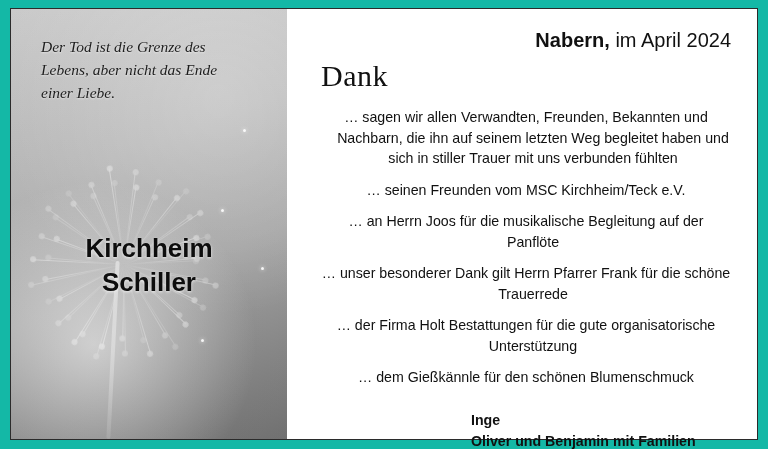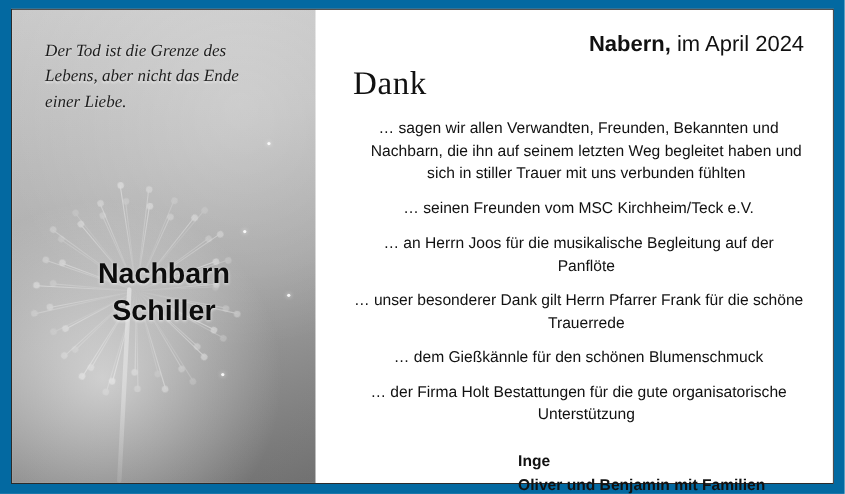--- a/index.html
+++ b/index.html
@@ -12,21 +12,21 @@
     height: 449px;
     font-family: "Liberation Sans", sans-serif;
     color: #111111;
     overflow: hidden;
   }
 
   .page {
     position: relative;
     width: 768px;
     height: 449px;
-    background: #0369a1;
+    background: #14b8a6;
     box-sizing: border-box;
   }
 
   
   .notice {
     position: absolute;
     left: 10px;
     top: 8px;
     width: 748px;
     height: 432px;
@@ -241,39 +241,39 @@
       <div class="photo-vignette"></div>
 
       <div class="floater" style="left:232px; top:120px;"></div>
       <div class="floater" style="left:210px; top:200px;"></div>
       <div class="floater" style="left:250px; top:258px;"></div>
       <div class="floater" style="left:190px; top:330px;"></div>
 
       <div class="quote">Der Tod ist die Grenze des Lebens, aber nicht das Ende einer Liebe.</div>
 
       <div class="deceased">
-        <div>Nachbarn</div>
+        <div>Kirchheim</div>
         <div>Schiller</div>
       </div>
     </div>
 
     <div class="text-panel">
       <div class="place-line">
         <span class="place">Nabern,</span><span> im April 2024</span>
       </div>
 
       <div class="danke">Dank</div>
 
       <ul class="thanks-list" id="thanks-list">
           <li>… sagen wir allen Verwandten, Freunden, Bekannten und Nachbarn, die ihn auf seinem letzten Weg begleitet haben und sich in stiller Trauer mit uns verbunden fühlten</li>
           <li>… seinen Freunden vom MSC Kirchheim/Teck e.V.</li>
           <li>… an Herrn Joos für die musikalische Begleitung auf der Panflöte</li>
           <li>… unser besonderer Dank gilt Herrn Pfarrer Frank für die schöne Trauerrede</li>
+          <li>… der Firma Holt Bestattungen für die gute organisatorische Unterstützung</li>
           <li>… dem Gießkännle für den schönen Blumenschmuck</li>
-          <li>… der Firma Holt Bestattungen für die gute organisatorische Unterstützung</li>
         </ul>
 
       <div class="signature">
         <div>Inge</div>
         <div>Oliver und Benjamin mit Familien</div>
       </div>
     </div>
 
   </div>
 </div>

